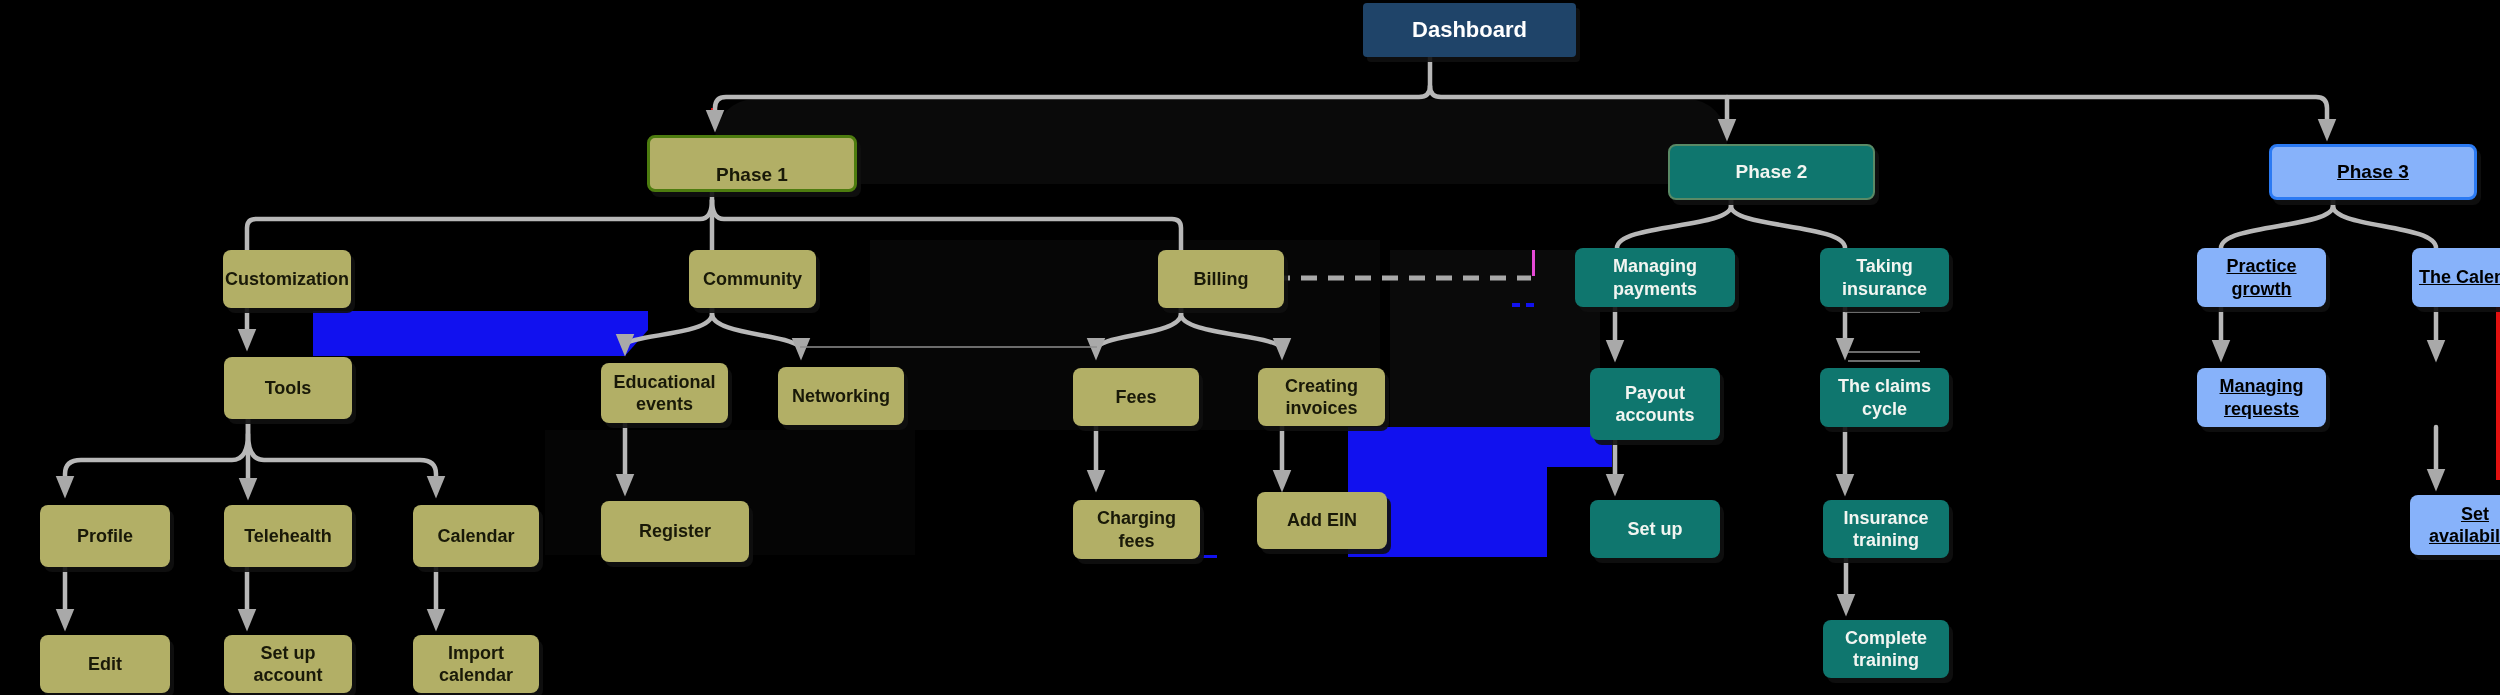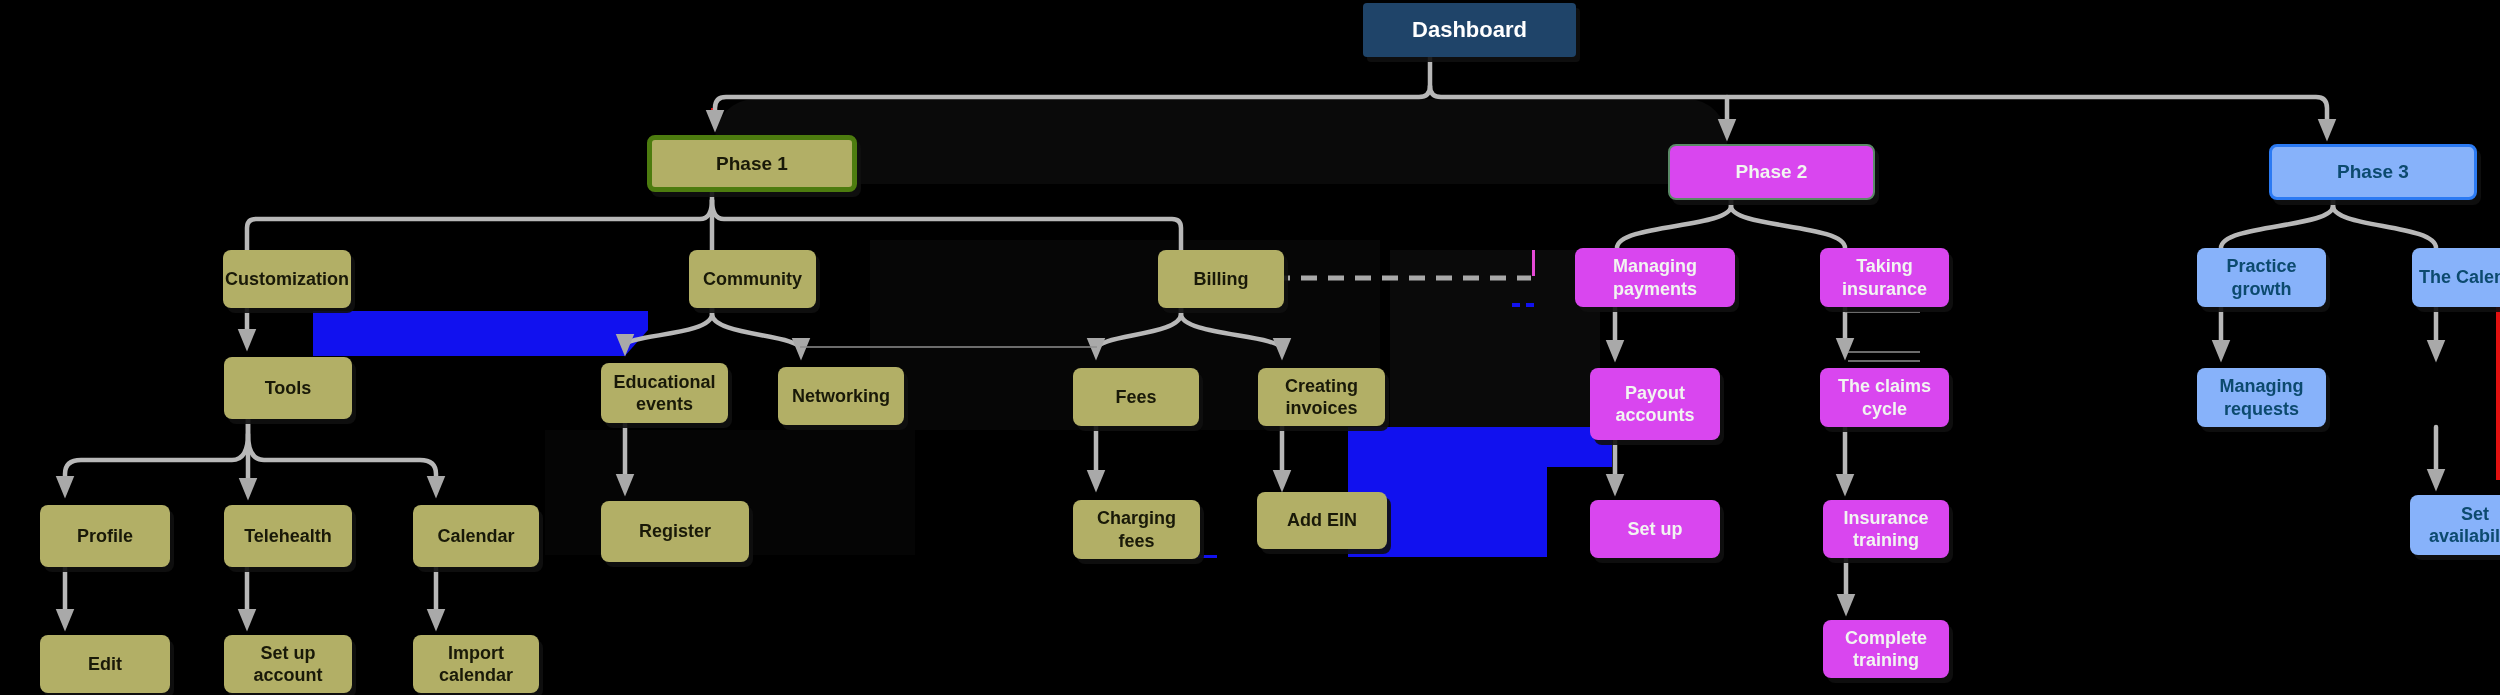--- a/index.html
+++ b/index.html
@@ -5,25 +5,25 @@
   html,body{margin:0;padding:0;background:#000;}
   #canvas{position:relative;width:2500px;height:695px;background:#000;overflow:hidden;
           font-family:"Liberation Sans", sans-serif;}
   .patch{position:absolute;pointer-events:none;}
   #edges{position:absolute;left:0;top:0;width:2500px;height:695px;}
   .node{position:absolute;display:flex;align-items:center;justify-content:center;
         text-align:center;border-radius:8px;font-weight:700;font-size:18px;
         box-sizing:border-box;padding:2px 6px;line-height:1.25;
         box-shadow:4px 5px 0 rgba(16,16,16,.9);margin-left:40px;}
   .khaki{background:#b2af66;color:#191908;}
-  .green{background:#d946ef;color:#f2f5f1;}
-  .blue{background:#87b2fa;color:#0c4a6e;}
+  .green{background:#0f766e;color:#f2f5f1;}
+  .blue{background:#87b2fa;color:#000000;text-decoration:underline;}
   .navy{background:#1f4469;color:#ffffff;font-size:22px;border-radius:4px;}
   .phase{font-size:19px;}
-  .phase-khaki{border:5px solid #4d7c0f;}
+  .phase-khaki{border:3px solid #4d7c0f;align-items:flex-end;}
   .phase-green{border:2px solid #5a8a66;}
   .phase-blue{border:3px solid #2b7af3;}
   .glitch{position:absolute;}
   .g-blue{background:#1111ef;}
   .g-red{background:#e01010;}
   .g-pink{background:#e549d5;}
   .wedge{clip-path:polygon(0 0,100% 0,100% 42%,60% 100%,0 100%);}
 </style>
 </head>
 <body>

